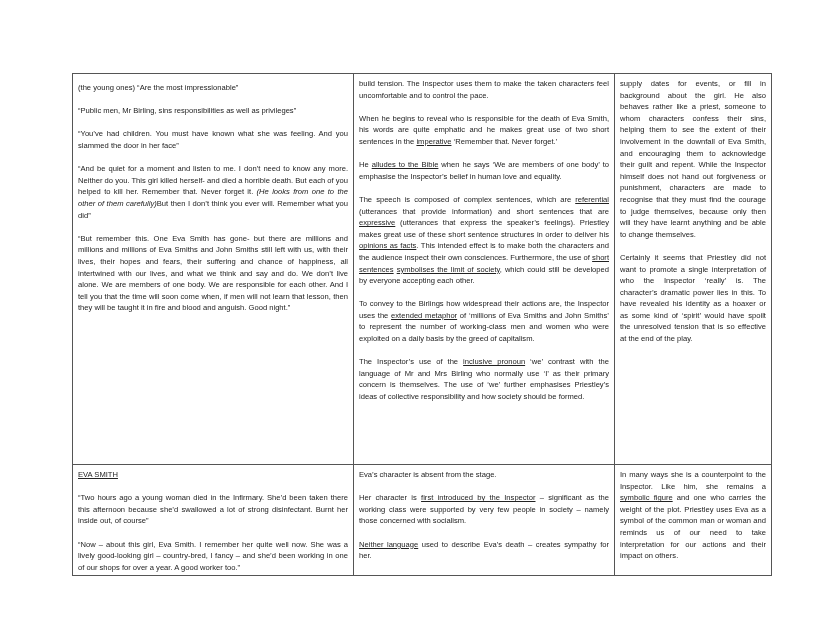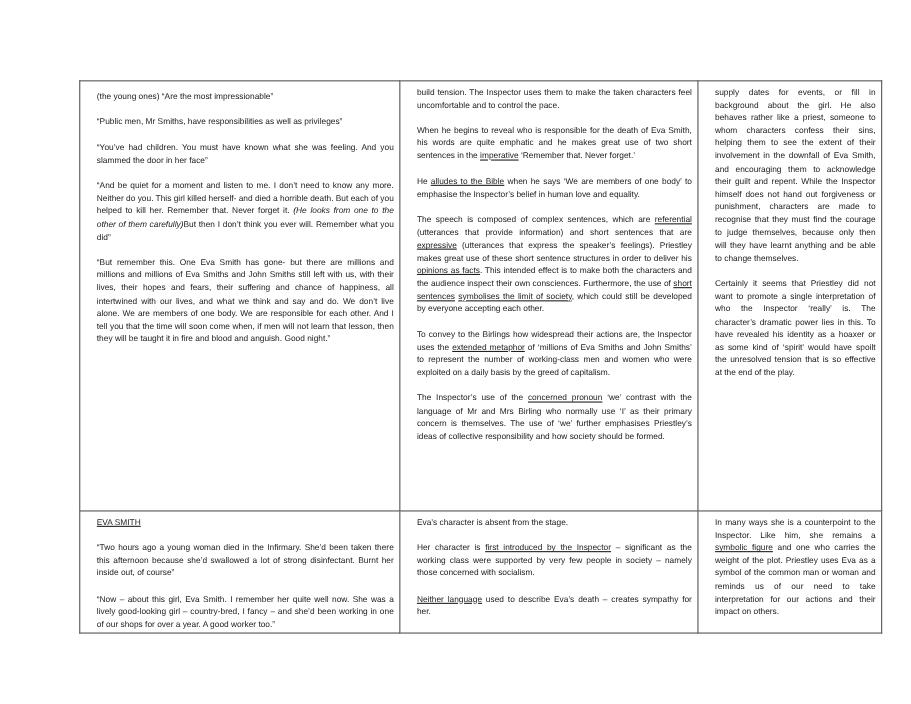--- a/index.html
+++ b/index.html
@@ -1,51 +1,51 @@
 <!DOCTYPE html>
 <html><head>
 <meta charset="utf-8">
 <style>
   html, body { margin:0; padding:0; background:#ffffff; }
   body { width:828px; height:640px; position:relative; overflow:hidden;
          font-family:"Liberation Sans", sans-serif; color:#222; }
   .tbl { position:absolute; left:72px; top:73px; width:687px; border-collapse:collapse; table-layout:fixed; }
-  .tbl td { border:1.3px solid #555; vertical-align:top; padding:4px 5px 2px 15px;
+  .tbl td { border:1.3px solid #555; vertical-align:top; padding:4px 5px 2px 5px;
             font-size:7.6px; line-height:11.6px; text-align:justify; }
   .c1 { width:270px; }
   .c2 { width:250px; }
   .c3 { width:146px; }
   p { margin:0 0 11.6px 0; }
   p:last-child { margin-bottom:0; }
   b u, .kw { font-weight:normal; text-decoration:underline; }
   i { font-style:italic; }
   .row1 td { height:380px; }
   .row2 td { height:102px; }
   .pad-top { padding-top:8px !important; }
 </style>
 </head>
 <body>
 
 <table class="tbl">
   <tbody>
       <tr class="row1">
     <td class="c1 pad-top">
       <p>(the young ones) “Are the most impressionable”</p>
-      <p>“Public men, Mr Smiths, have responsibilities as well as privileges”</p>
+      <p>“Public men, Mr Birling, sins responsibilities as well as privileges”</p>
       <p>“You’ve had children. You must have known what she was feeling. And you slammed the door in her face”</p>
       <p><span>“And be quiet for a moment and listen to me. I don’t need to know any more. Neither do you. This girl killed herself- and died a horrible death. But each of you helped to kill her. Remember that. Never forget it. </span><i>(He looks from one to the other of them carefully)</i><span>But then I don’t think you ever will. Remember what you did”</span></p>
       <p>“But remember this. One Eva Smith has gone- but there are millions and millions and millions of Eva Smiths and John Smiths still left with us, with their lives, their hopes and fears, their suffering and chance of happiness, all intertwined with our lives, and what we think and say and do. We don’t live alone. We are members of one body. We are responsible for each other. And I tell you that the time will soon come when, if men will not learn that lesson, then they will be taught it in fire and blood and anguish. Good night.”</p>
     </td>
     <td class="c2">
       <p>build tension. The Inspector uses them to make the taken characters feel uncomfortable and to control the pace.</p>
       <p><span>When he begins to reveal who is responsible for the death of Eva Smith, his words are quite emphatic and he makes great use of two short sentences in the </span><span class="kw">imperative</span><span> ‘Remember that. Never forget.’</span></p>
       <p><span>He </span><span class="kw">alludes to the Bible</span><span> when he says ‘We are members of one body’ to emphasise the Inspector’s belief in human love and equality.</span></p>
       <p><span>The speech is composed of complex sentences, which are </span><span class="kw">referential</span><span> (utterances that provide information) and short sentences that are </span><span class="kw">expressive</span><span> (utterances that express the speaker’s feelings). Priestley makes great use of these short sentence structures in order to deliver his </span><span class="kw">opinions as facts</span><span>. This intended effect is to make both the characters and the audience inspect their own consciences. Furthermore, the use of </span><span class="kw">short sentences</span><span> </span><span class="kw">symbolises the limit of society</span><span>, which could still be developed by everyone accepting each other.</span></p>
       <p><span>To convey to the Birlings how widespread their actions are, the Inspector uses the </span><span class="kw">extended metaphor</span><span> of ‘millions of Eva Smiths and John Smiths’ to represent the number of working-class men and women who were exploited on a daily basis by the greed of capitalism.</span></p>
-      <p><span>The Inspector’s use of the </span><span class="kw">concerned pronoun</span><span> ‘we’ contrast with the language of Mr and Mrs Birling who normally use ‘I’ as their primary concern is themselves. The use of ‘we’ further emphasises Priestley’s ideas of collective responsibility and how society should be formed.</span></p>
+      <p><span>The Inspector’s use of the </span><span class="kw">inclusive pronoun</span><span> ‘we’ contrast with the language of Mr and Mrs Birling who normally use ‘I’ as their primary concern is themselves. The use of ‘we’ further emphasises Priestley’s ideas of collective responsibility and how society should be formed.</span></p>
     </td>
     <td class="c3">
       <p>supply dates for events, or fill in background about the girl. He also behaves rather like a priest, someone to whom characters confess their sins, helping them to see the extent of their involvement in the downfall of Eva Smith, and encouraging them to acknowledge their guilt and repent. While the Inspector himself does not hand out forgiveness or punishment, characters are made to recognise that they must find the courage to judge themselves, because only then will they have learnt anything and be able to change themselves.</p>
       <p>Certainly it seems that Priestley did not want to promote a single interpretation of who the Inspector ‘really’ is. The character’s dramatic power lies in this. To have revealed his identity as a hoaxer or as some kind of ‘spirit’ would have spoilt the unresolved tension that is so effective at the end of the play.</p>
     </td>
   </tr>
   <tr class="row2">
     <td class="c1">
       <p class="kw">EVA SMITH</p>
       <p>“Two hours ago a young woman died in the Infirmary. She’d been taken there this afternoon because she’d swallowed a lot of strong disinfectant. Burnt her inside out, of course”</p>

